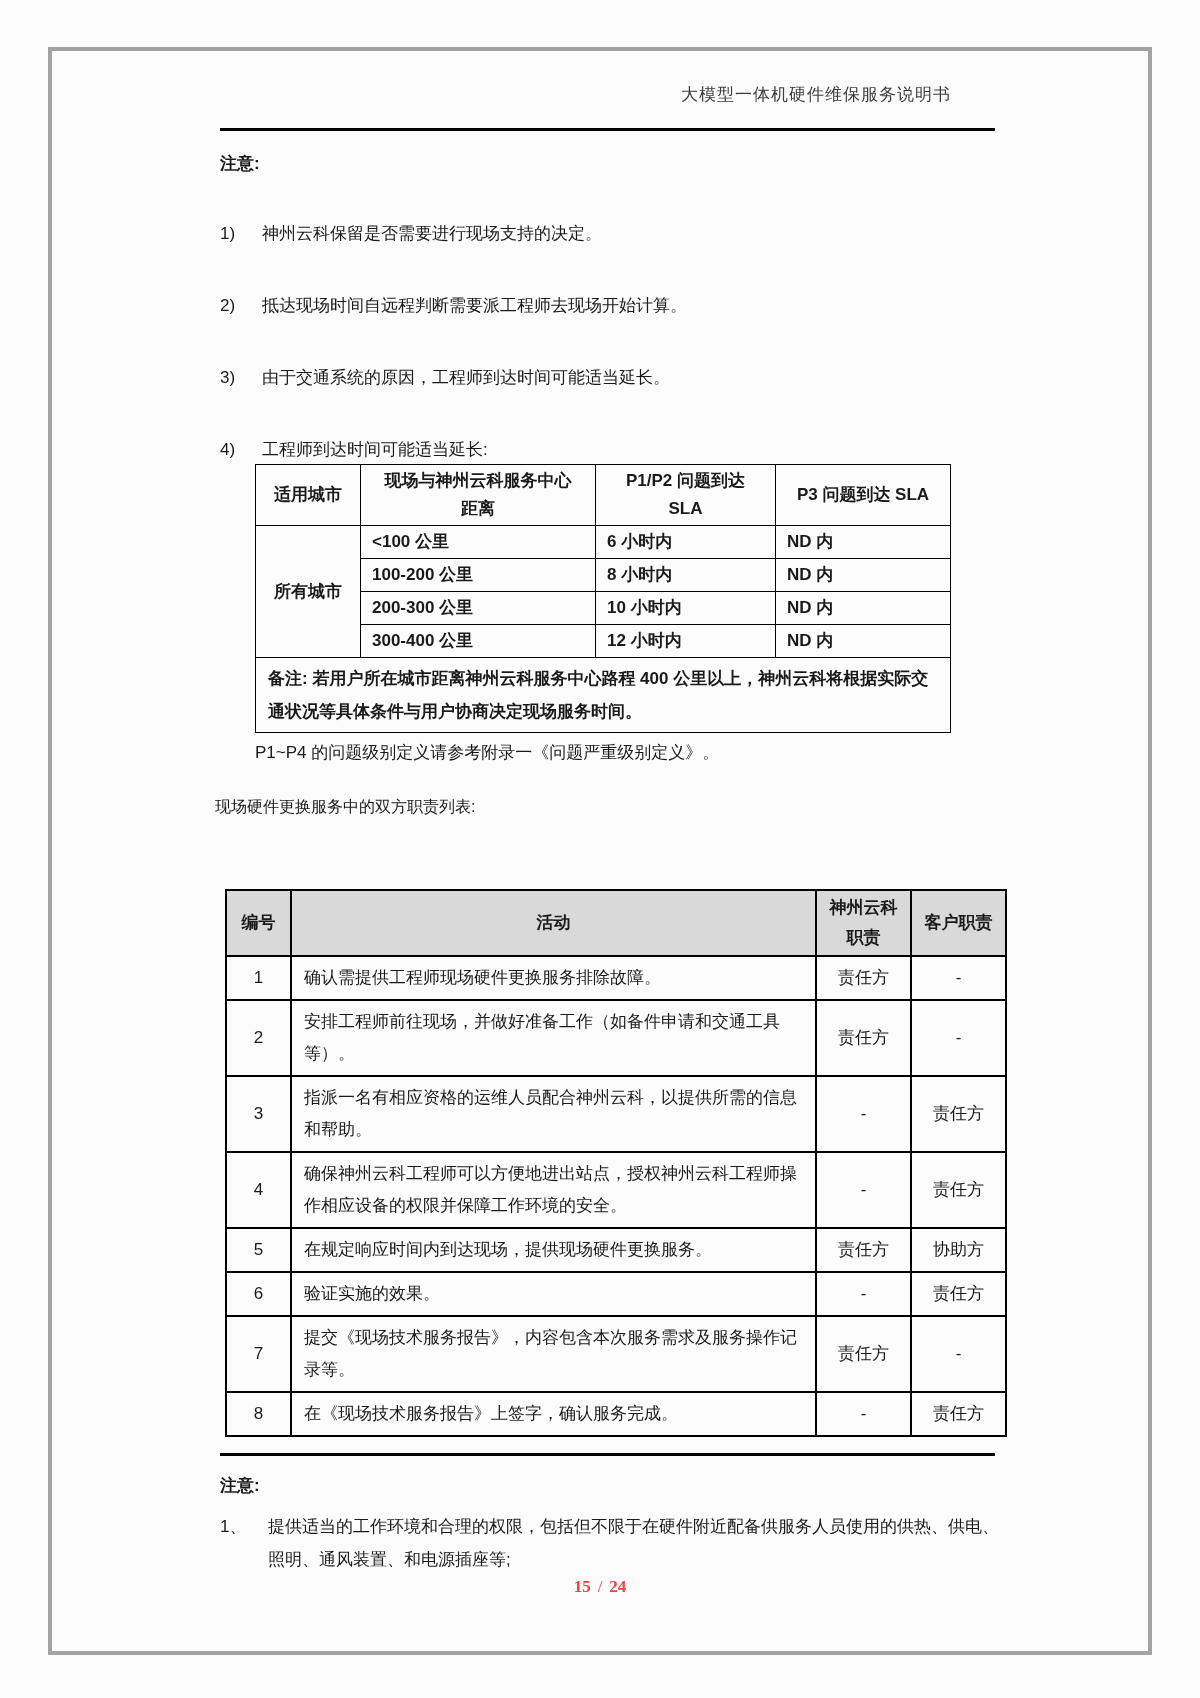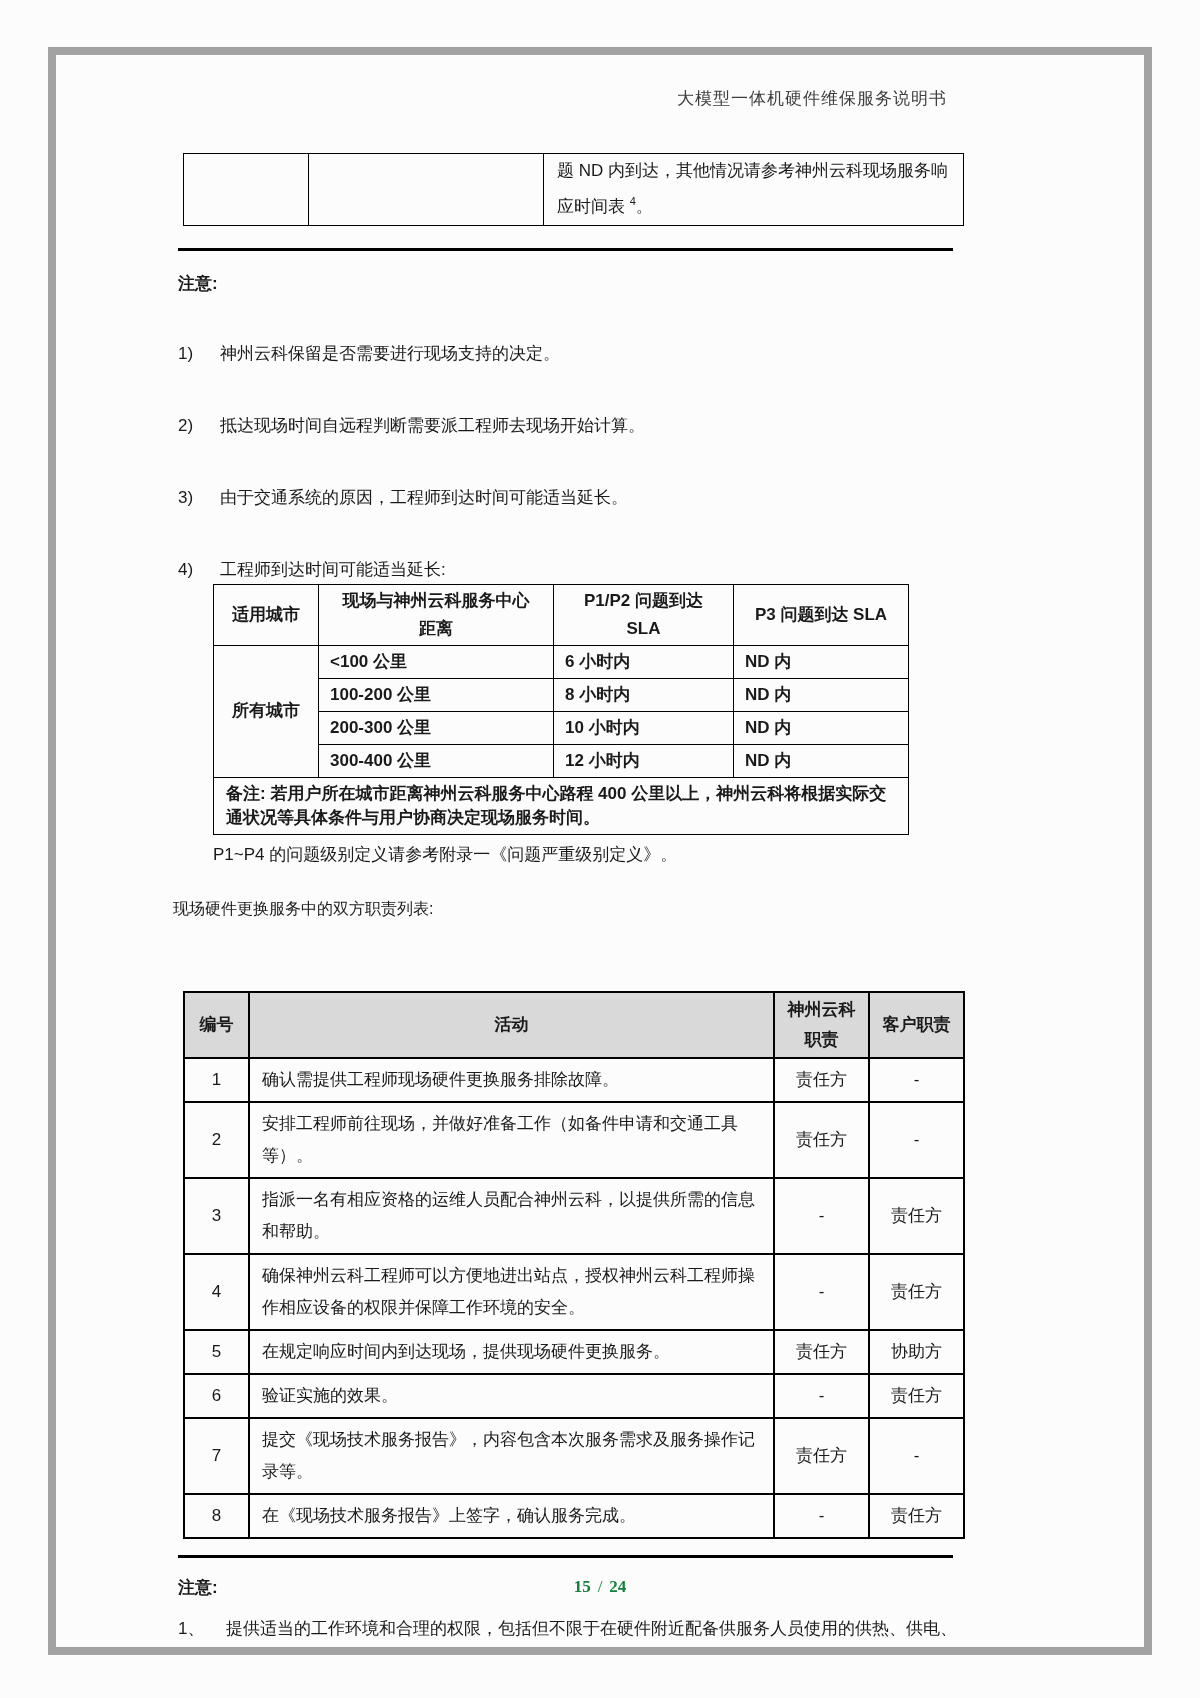--- a/index.html
+++ b/index.html
@@ -9,22 +9,23 @@
     width:1200px; height:1698px;
     background:#fcfcfd;
     font-family:"Liberation Sans", sans-serif;
     color:#1a1a1a;
     font-size:17px;
     overflow:hidden;
   }
   .frame {
     position:absolute; left:48px; top:47px;
     width:1104px; height:1608px;
-    border:8px solid #a3a3a3;
+    border:4px solid #a3a3a3;
     overflow:hidden;
+    padding-left:46px;
   }
   
   .header {
     margin:33px 197px 0 0;
     text-align:right;
     font-family:"Liberation Serif", serif;
     font-size:17px; line-height:22px;
     color:#3d3d3d;
     letter-spacing:1px;
   }
@@ -62,21 +63,21 @@
     font-weight:bold; text-align:center;
     white-space:pre-line;
     padding:2px 4px; line-height:28px;
   }
   .sla-table td { padding:3px 11px; line-height:26px; text-align:left; }
   .sla-table .city-cell { text-align:center; vertical-align:middle; }
   .sla-table .col-city { width:105px; }
   .sla-table .col-dist { width:235px; }
   .sla-table .col-p12 { width:180px; }
   .sla-table .col-p3  { width:175px; }
-  .sla-table .remark-cell { padding:4px 12px; line-height:24px; }
+  .sla-table .remark-cell { padding:4px 12px; line-height:33px; }
   .severity-note { margin:8px 0 0 157px; line-height:24px; }
   .section-heading { margin:30px 0 0 117px; font-size:16px; line-height:24px; }
   
   .resp-table {
     margin:70px 0 0 127px;
     width:780px;
     border-collapse:collapse;
     table-layout:fixed;
   }
   .resp-table th, .resp-table td { border:2px solid #000; }
@@ -101,44 +102,35 @@
     padding-left:48px;
     width:785px;
     line-height:33px;
   }
   .assist-item .num { position:absolute; left:0; top:0; }
   
   .footer {
     position:absolute; left:0; top:1577px; width:1200px;
     text-align:center;
     font-family:"Liberation Serif", serif;
-    font-size:17px; color:#15803d;
+    font-size:17px; color:#ef4444;
   }
   .footer .pg-num { font-weight:bold; }
   .footer .pg-sep { font-weight:normal; padding:0 7px; }
 </style>
 </head>
 <body>
 
 <div class="page">
   <div class="frame">
 
     <div class="header">
       <span>大模型一体机硬件维保服务说明书</span>
     </div>
 
-    <table class="cont-table">
-      <tbody>
-          <tr>
-        <td class="c1"></td>
-        <td class="c2"></td>
-        <td class="c3"><span>题 ND 内到达，其他情况请参考神州云科现场服务响应时间表 </span><sup>4</sup><span>。</span></td>
-      </tr>
-    </tbody>
-      </table>
 
     <div class="thick-rule rule1"></div>
 
     <p class="note-label">注意:</p>
 
     <div class="num-list">
       <div class="num-item">
         <span class="num">1)</span><span class="txt">神州云科保留是否需要进行现场支持的决定。</span>
       </div>
       <div class="num-item">

